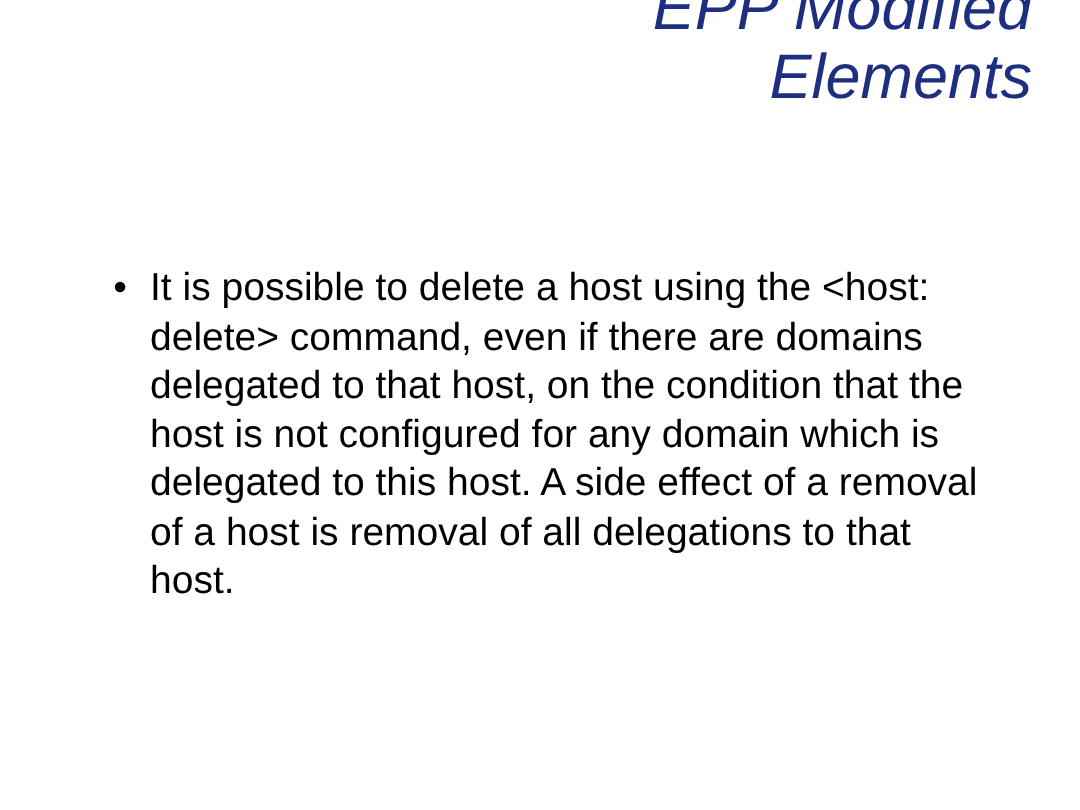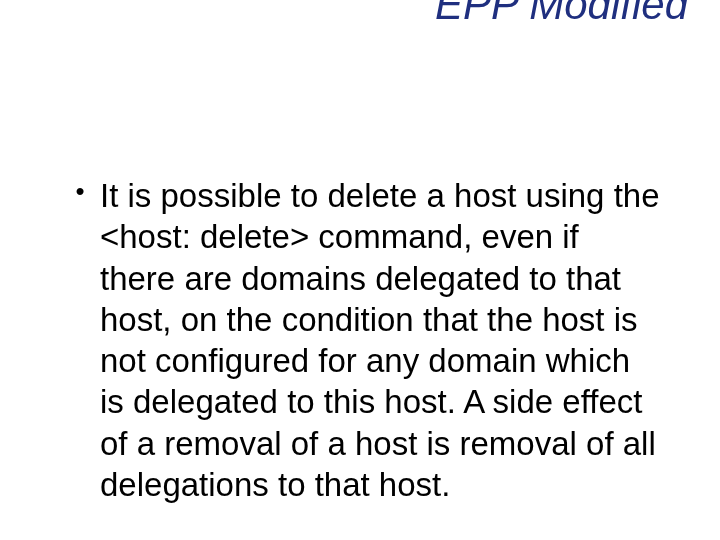--- a/index.html
+++ b/index.html
@@ -38,31 +38,32 @@
     }
     .bullet {
       width: 40px;
       flex-shrink: 0;
       font-size: 26px;
       color: #000000;
       line-height: 1.25;
       text-align: center;
     }
     .bullet-text {
-      font-size: 33px;
+      font-size: 26px;
       color: #000000;
       line-height: 1.25;
       font-family: Arial, Helvetica, sans-serif;
     }
   </style>
 </head>
 <body>
 
 <div class="title">
   <span>EPP Modified</span><br>
+  <span>Elements</span>
 </div>
 
 <div class="content">
   <div class="bullet-item">
     <div class="bullet">•</div>
     <div class="bullet-text">It is possible to delete a host using the &lt;host: delete&gt; command, even if there are domains delegated to that host, on the condition that the host is not configured for any domain which is delegated to this host. A side effect of a removal of a host is removal of all delegations to that host.</div>
   </div>
 </div>
 
 </body></html>

